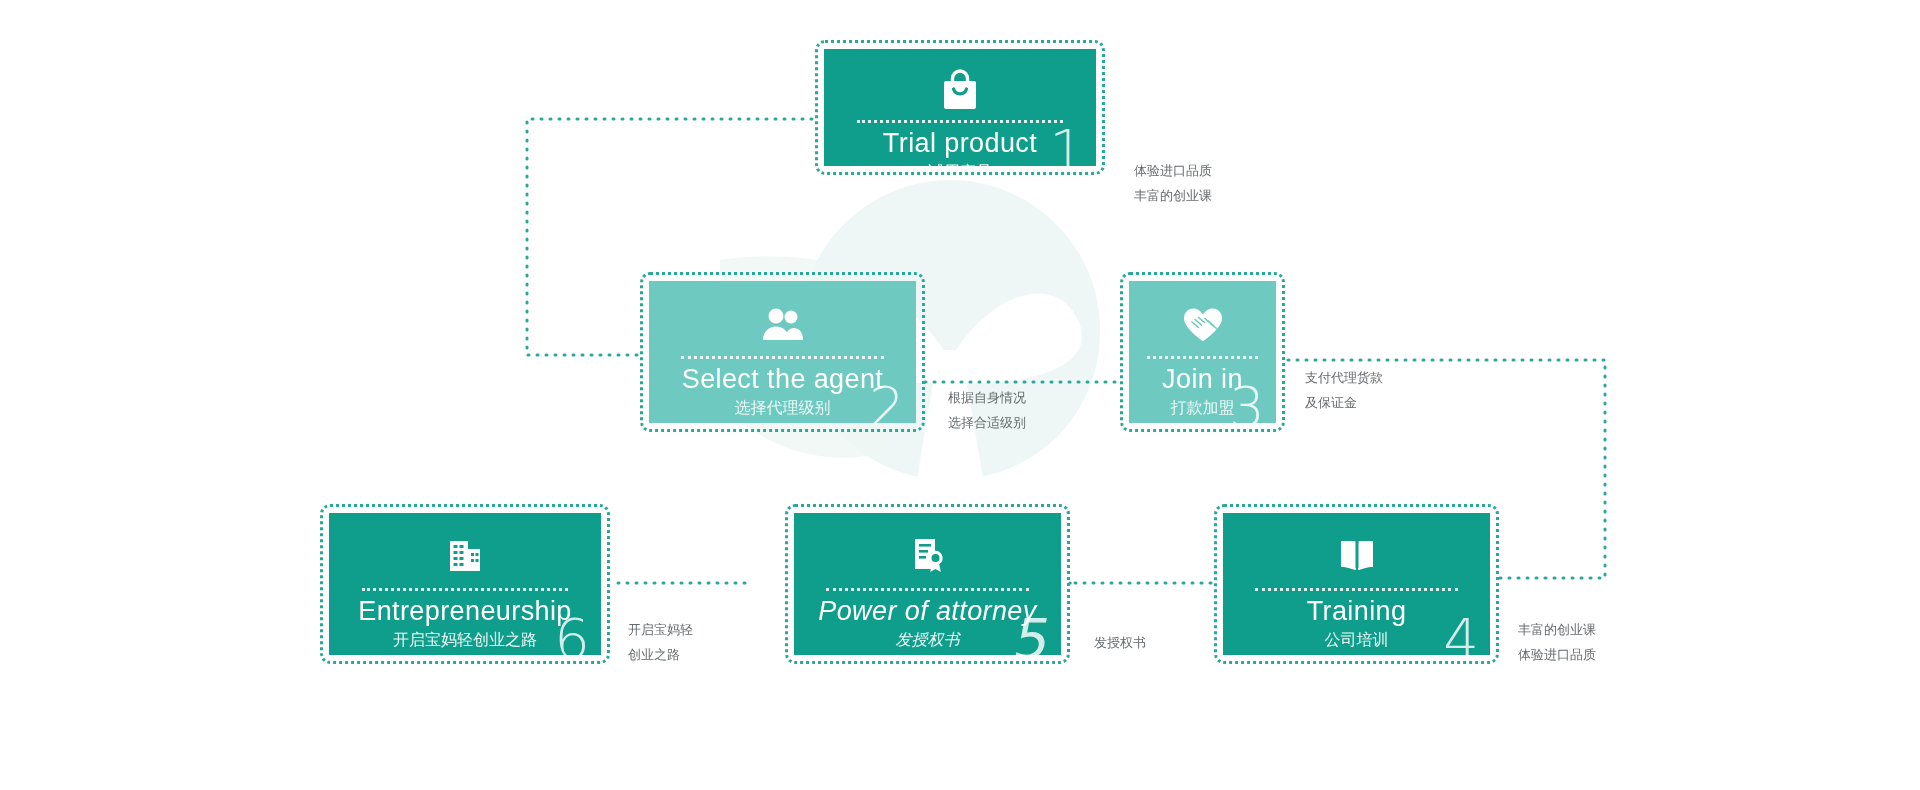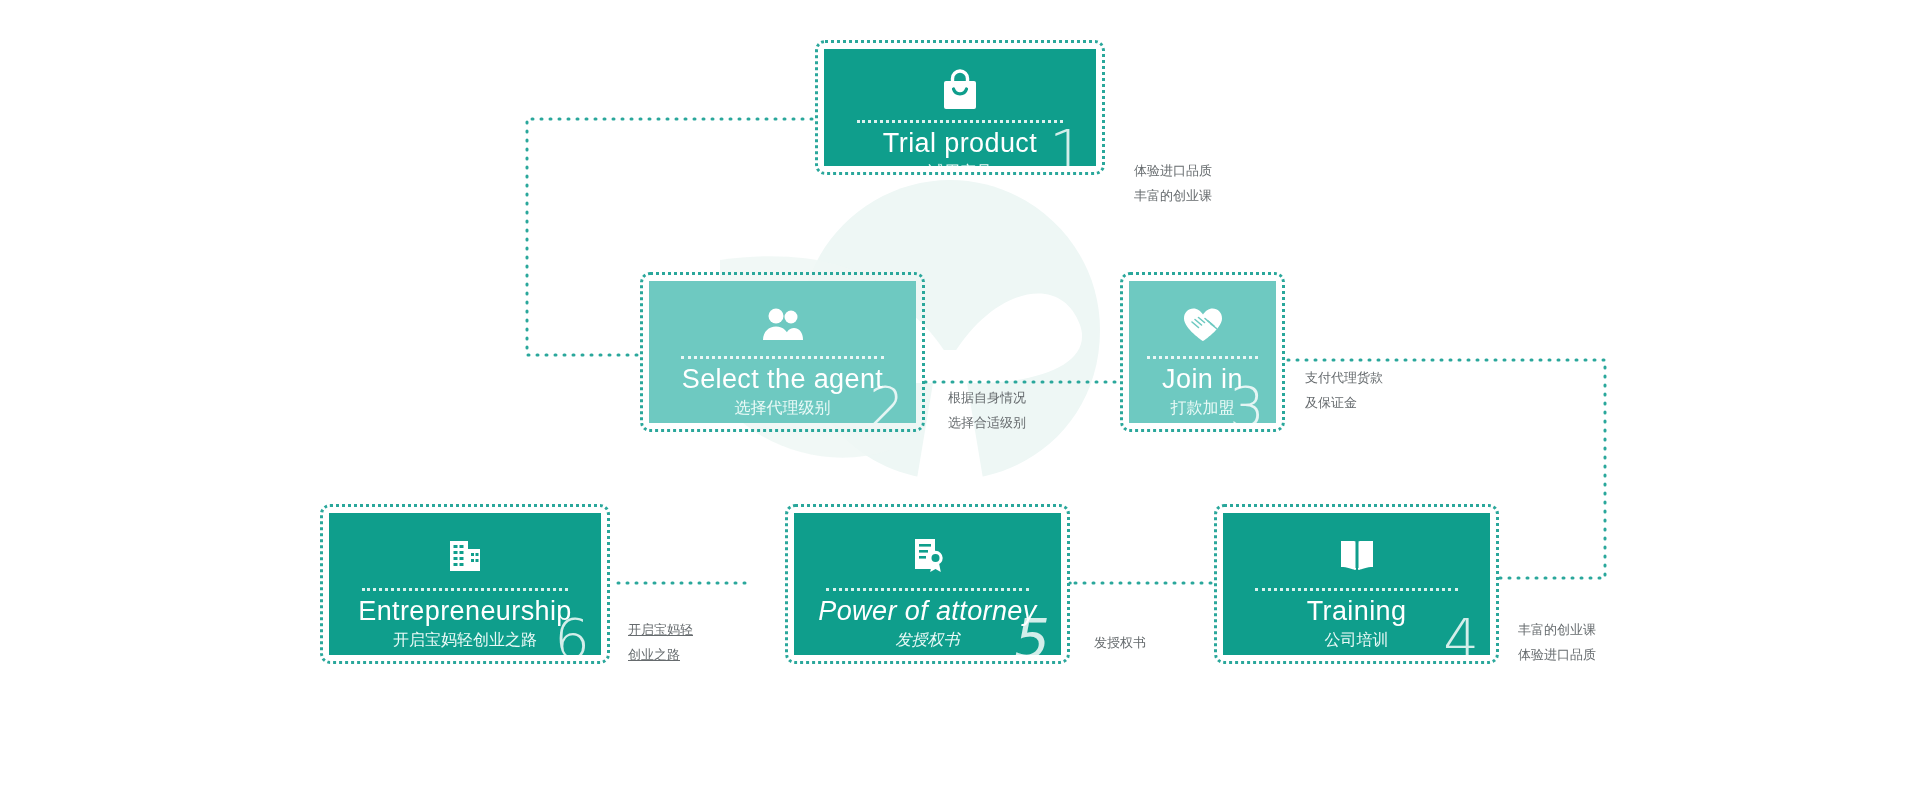--- a/index.html
+++ b/index.html
@@ -259,18 +259,18 @@
               <rect x="30.5" y="23" width="3" height="3"></rect>
           </g>
         </svg>
       </div>
       <div class="card-divider"></div>
       <div class="card-title">Entrepreneurship</div>
       <div class="card-sub">开启宝妈轻创业之路</div>
       <div class="card-num">6</div>
     </div>
   </div>
-  <div class="annot" style="left:628px;top:617px;text-decoration:underline;">
+  <div class="annot" style="left:628px;top:617px;">
     <div>开启宝妈轻</div>
     <div>创业之路</div>
   </div>
 
 </div>
 
 </body></html>

